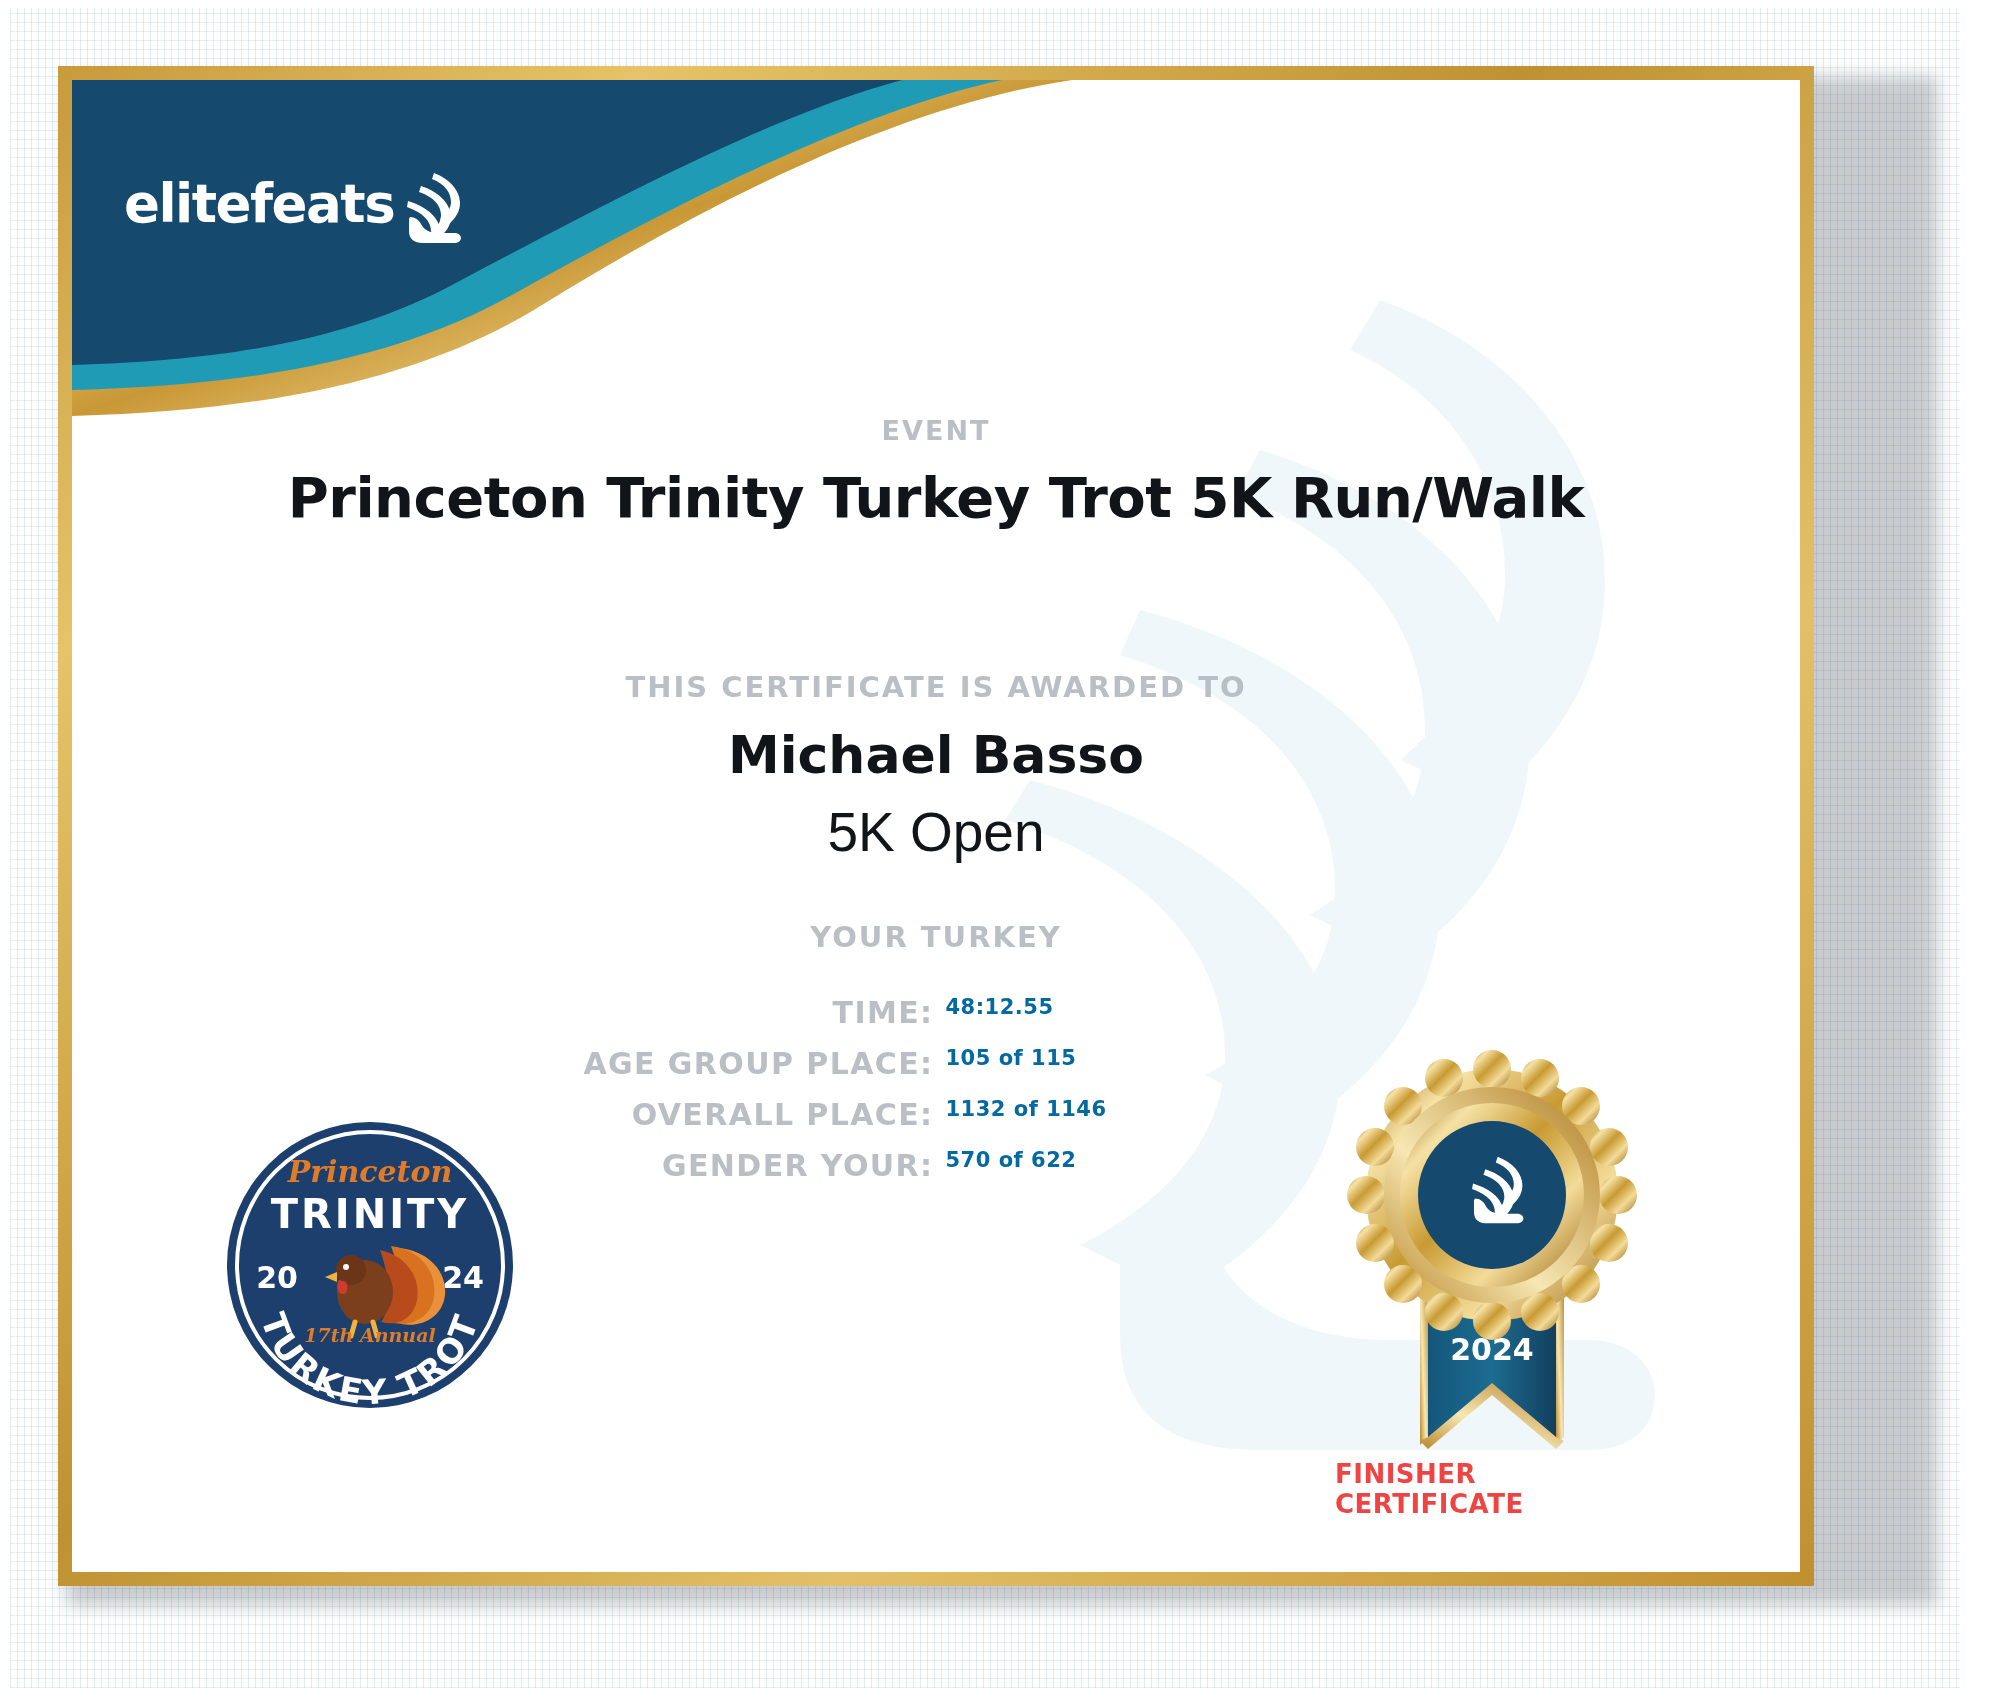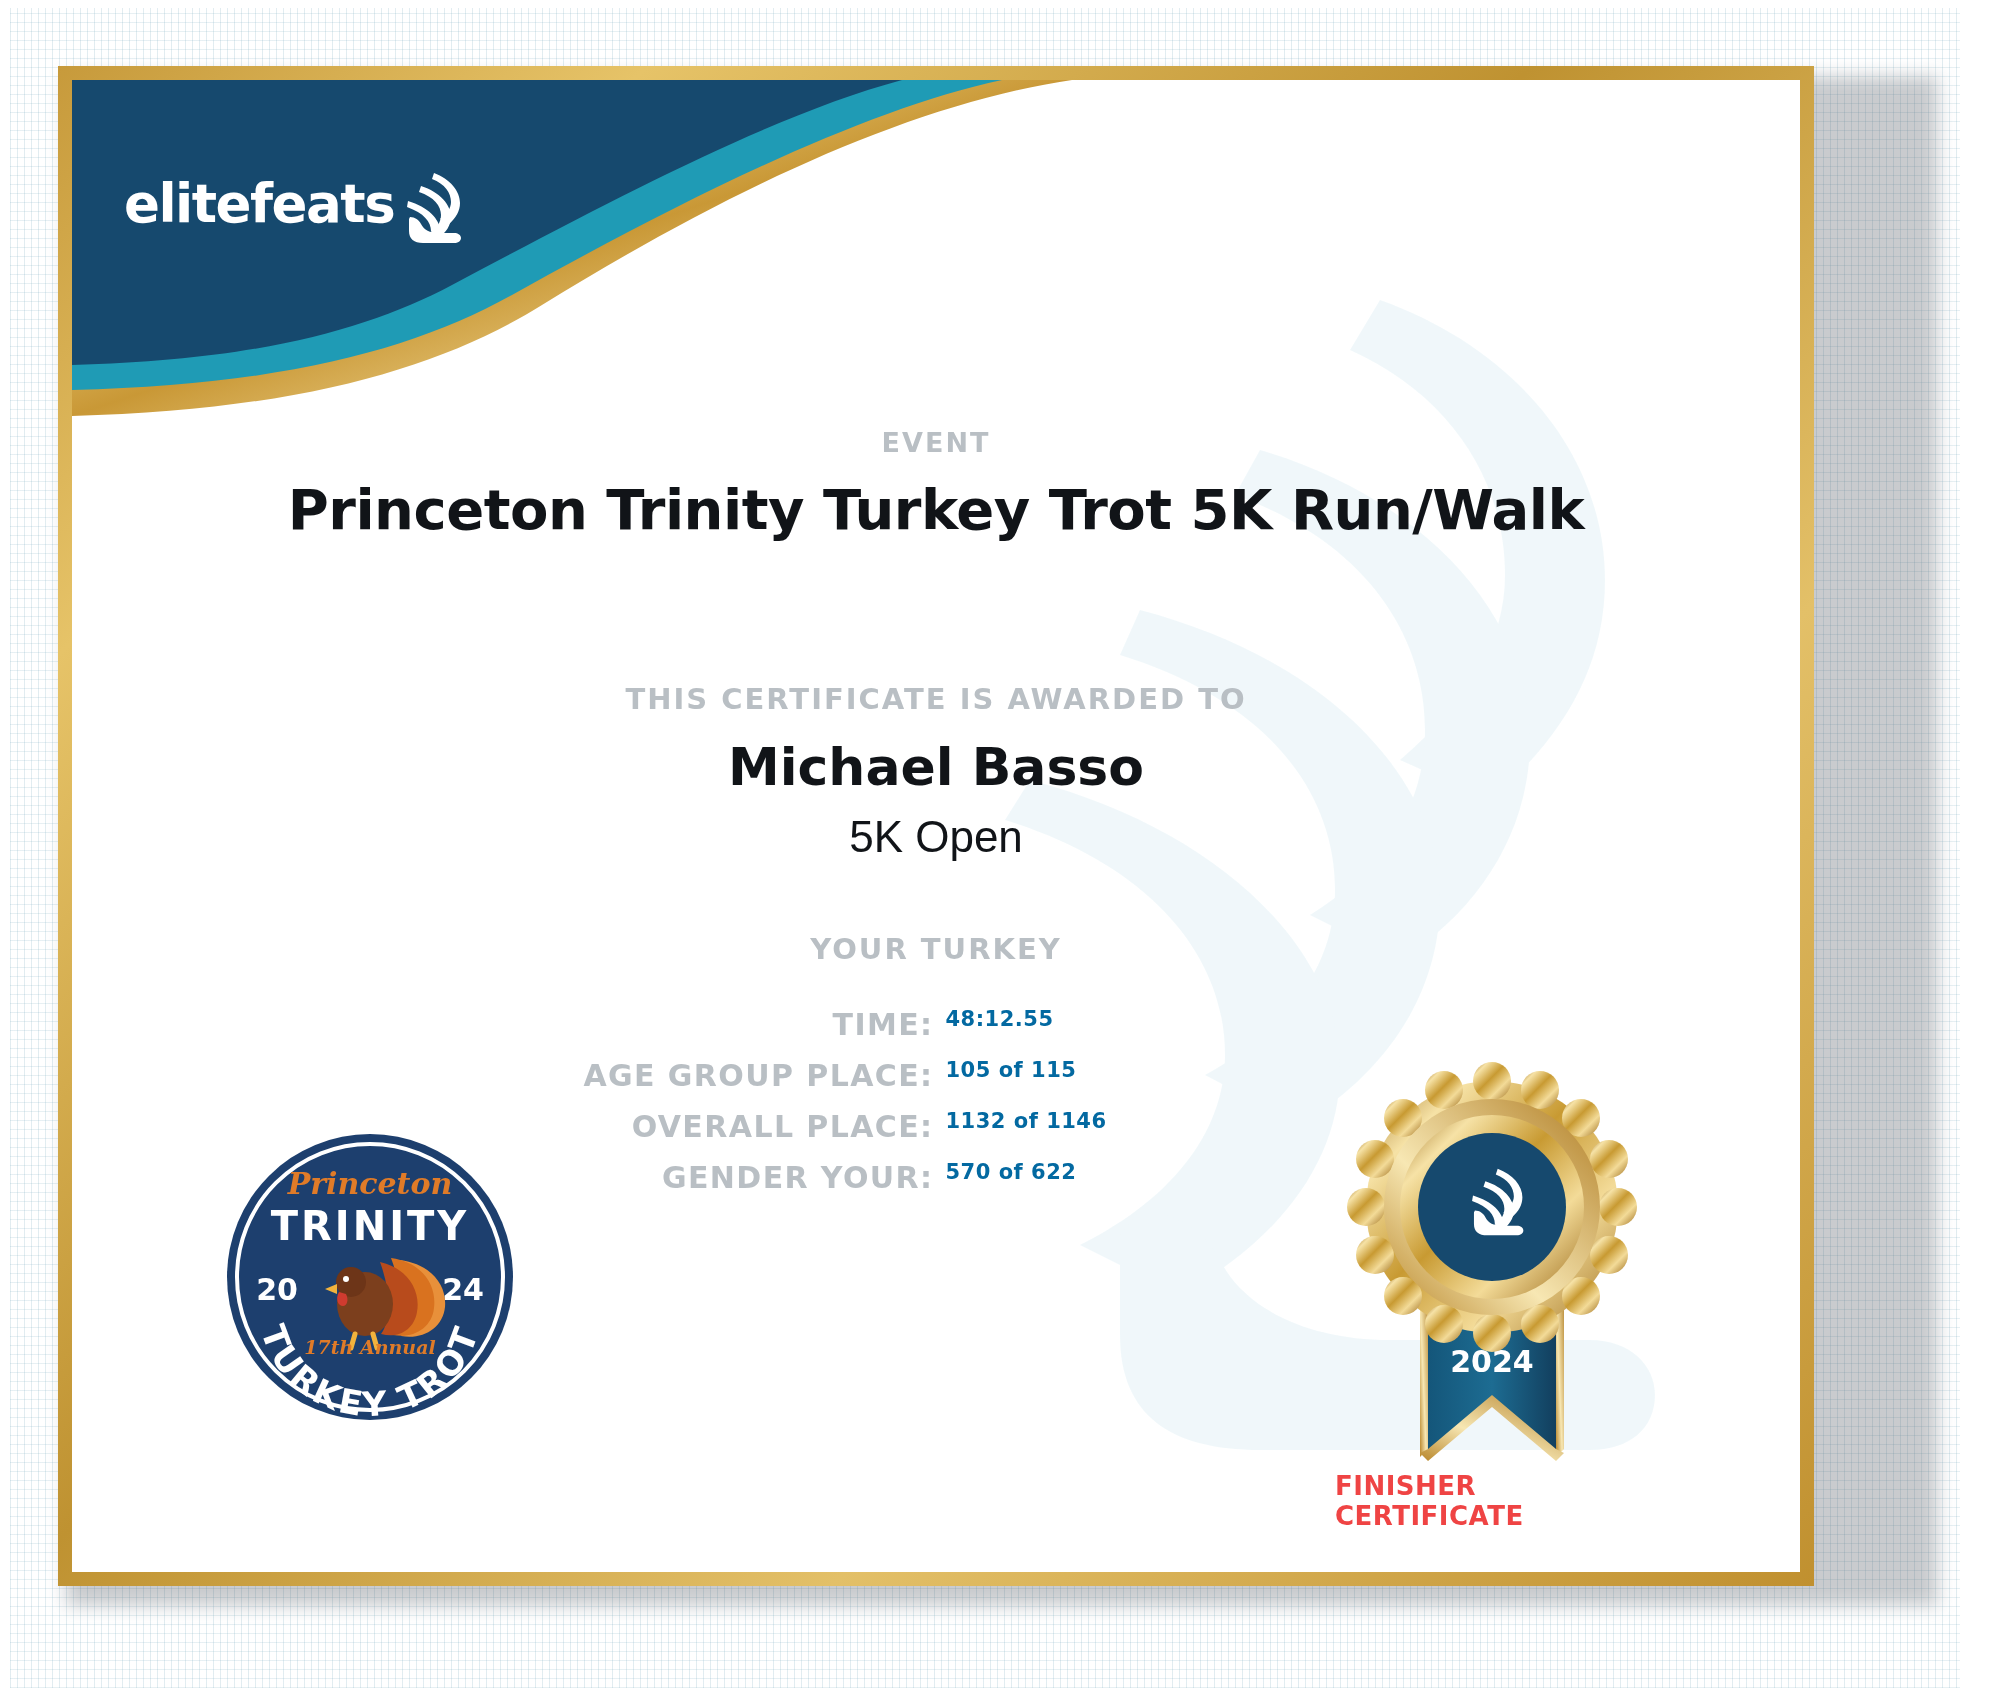--- a/index.html
+++ b/index.html
@@ -99,21 +99,21 @@
     font-size: 53px;
     letter-spacing: -1.5px;
     color: #ffffff;
     line-height: 1;
   }
 
   
   .content {
     position: absolute;
     left: 0;
-    top: 12px;
+    top: 0;
     width: 100%;
     height: 100%;
     border-radius: 27px;
   }
 
   .label {
     text-align: center;
     color: #b9bfc4;
     font-family: "DejaVu Sans", sans-serif;
     font-weight: bold;
@@ -153,21 +153,21 @@
     font-weight: bold;
     font-size: 52px;
     color: #111418;
   }
   .division {
     position: absolute;
     left: 0; right: 0;
     top: 720px;
     text-align: center;
     font-family: "Liberation Sans", sans-serif;
-    font-size: 44px;
+    font-size: 55px;
     color: #111418;
   }
 
   .lbl-stats {
     position: absolute;
     left: 0; right: 0;
     top: 840px;
     font-size: 29px;
   }
 

